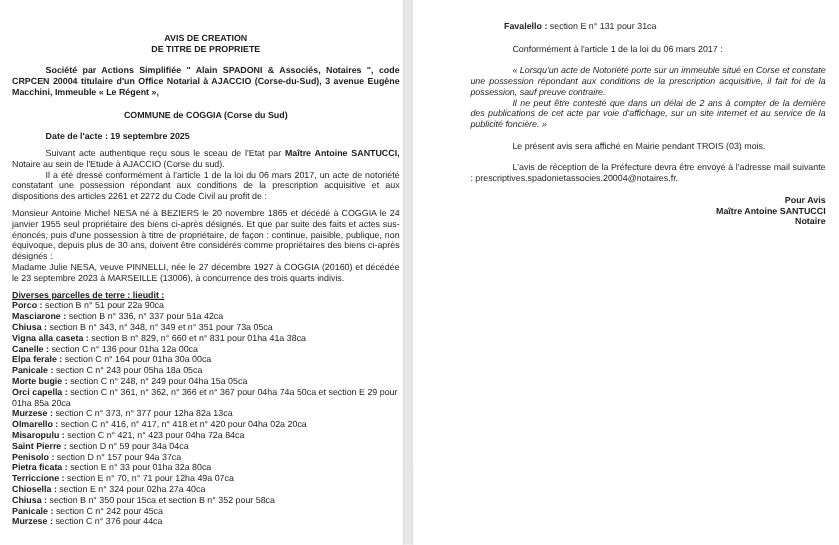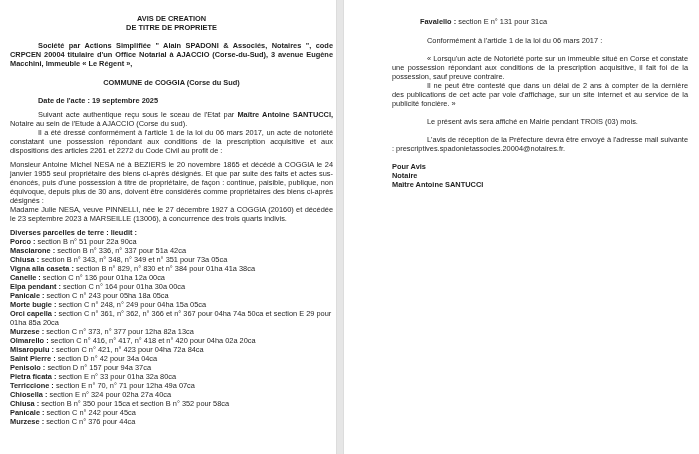--- a/index.html
+++ b/index.html
@@ -3,34 +3,34 @@
 <meta charset="utf-8">
 <style>
   html,body{margin:0;padding:0}
   body{
     width:699px;height:454px;overflow:hidden;position:relative;
     background:#ffffff;color:#1e1e1e;
     font-family:"Liberation Sans","DejaVu Sans",sans-serif;
     font-size:7.4px;line-height:9px;
   }
   .page{position:absolute;top:0;box-sizing:border-box;background:#fff}
-  .page-1{left:0;width:336px;height:358px;padding:14px 3px 0 10px}
+  .page-1{left:0;width:336px;height:358px;padding:27px 3px 0 10px}
   .page-2{left:344px;width:355px;height:388px;padding:17px 11px 0 48px}
   .gutter{
     position:absolute;left:336px;top:0;width:8px;height:454px;
     background:#e6e6e6;border-left:1px solid #dcdcdc;border-right:1px solid #dcdcdc;
     box-sizing:border-box
   }
   p{margin:0}
   .b{font-weight:bold}
-  .i{}
-  .u{}
+  .i{font-style:italic}
+  .u{text-decoration:underline}
   .ctr{text-align:center}
   .j{text-align:justify}
-  .rt{}
+  .rt{text-align:right}
   .ind{text-indent:28px}
   .ind2{text-indent:35px}
   .mt{margin-top:9px}
   .mt2{margin-top:10px}
   .mt3{margin-top:5px}
   .line{white-space:normal}
 </style>
 </head>
 <body>
 
@@ -49,30 +49,30 @@
 
   <p class="j mt3">Monsieur Antoine Michel NESA né à BEZIERS le 20 novembre 1865 et décédé à COGGIA le 24 janvier 1955 seul propriétaire des biens ci-après désignés. Et que par suite des faits et actes sus-énoncés, puis d'une possession à titre de propriétaire, de façon : continue, paisible, publique, non équivoque, depuis plus de 30 ans, doivent être considérés comme propriétaires des biens ci-après désignés :</p>
   <p class="j">Madame Julie NESA, veuve PINNELLI, née le 27 décembre 1927 à COGGIA (20160) et décédée le 23 septembre 2023 à MARSEILLE (13006), à concurrence des trois quarts indivis.</p>
 
   <p class="b u mt3">Diverses parcelles de terre : lieudit :</p>
 
   <div>
       <div class="line"><span class="b">Porco : </span><span>section B n° 51 pour 22a 90ca</span></div>
       <div class="line"><span class="b">Masciarone : </span><span>section B n° 336, n° 337 pour 51a 42ca</span></div>
       <div class="line"><span class="b">Chiusa : </span><span>section B n° 343, n° 348, n° 349 et n° 351 pour 73a 05ca</span></div>
-      <div class="line"><span class="b">Vigna alla caseta : </span><span>section B n° 829, n° 830 et n° 384 pour 01ha 41a 38ca</span></div>
+      <div class="line"><span class="b">Vigna alla caseta : </span><span>section B n° 829, n° 660 et n° 831 pour 01ha 41a 38ca</span></div>
       <div class="line"><span class="b">Canelle : </span><span>section C n° 136 pour 01ha 12a 00ca</span></div>
-      <div class="line"><span class="b">Elpa pendant : </span><span>section C n° 164 pour 01ha 30a 00ca</span></div>
+      <div class="line"><span class="b">Elpa ferale : </span><span>section C n° 164 pour 01ha 30a 00ca</span></div>
       <div class="line"><span class="b">Panicale : </span><span>section C n° 243 pour 05ha 18a 05ca</span></div>
       <div class="line"><span class="b">Morte bugie : </span><span>section C n° 248, n° 249 pour 04ha 15a 05ca</span></div>
       <div class="line"><span class="b">Orci capella : </span><span>section C n° 361, n° 362, n° 366 et n° 367 pour 04ha 74a 50ca et section E 29 pour 01ha 85a 20ca</span></div>
       <div class="line"><span class="b">Murzese : </span><span>section C n° 373, n° 377 pour 12ha 82a 13ca</span></div>
       <div class="line"><span class="b">Olmarello : </span><span>section C n° 416, n° 417, n° 418 et n° 420 pour 04ha 02a 20ca</span></div>
       <div class="line"><span class="b">Misaropulu : </span><span>section C n° 421, n° 423 pour 04ha 72a 84ca</span></div>
-      <div class="line"><span class="b">Saint Pierre : </span><span>section D n° 42 pour 34a 04ca</span></div>
+      <div class="line"><span class="b">Saint Pierre : </span><span>section D n° 59 pour 34a 04ca</span></div>
       <div class="line"><span class="b">Penisolo : </span><span>section D n° 157 pour 94a 37ca</span></div>
       <div class="line"><span class="b">Pietra ficata : </span><span>section E n° 33 pour 01ha 32a 80ca</span></div>
       <div class="line"><span class="b">Terriccione : </span><span>section E n° 70, n° 71 pour 12ha 49a 07ca</span></div>
       <div class="line"><span class="b">Chiosella : </span><span>section E n° 324 pour 02ha 27a 40ca</span></div>
     </div>
 
 
   <div>
       <div class="line"><span class="b">Chiusa : </span><span>section B n° 350 pour 15ca et section B n° 352 pour 58ca</span></div>
       <div class="line"><span class="b">Panicale : </span><span>section C n° 242 pour 45ca</span></div>
@@ -88,15 +88,15 @@
   <p class="ind2 mt2">Conformément à l'article 1 de la loi du 06 mars 2017 :</p>
 
   <p class="i j ind2 mt">« Lorsqu'un acte de Notoriété porte sur un immeuble situé en Corse et constate une possession répondant aux conditions de la prescription acquisitive, il fait foi de la possession, sauf preuve contraire.</p>
   <p class="i j ind2">Il ne peut être contesté que dans un délai de 2 ans à compter de la dernière des publications de cet acte par voie d'affichage, sur un site internet et au service de la publicité foncière. »</p>
 
   <p class="ind2 mt">Le présent avis sera affiché en Mairie pendant TROIS (03) mois.</p>
 
   <p class="j ind2 mt">L'avis de réception de la Préfecture devra être envoyé à l'adresse mail suivante : prescriptives.spadonietassocies.20004@notaires.fr.</p>
 
   <p class="rt b mt">Pour Avis</p>
+  <p class="rt b">Maître Antoine SANTUCCI</p>
   <p class="rt b">Notaire</p>
-  <p class="rt b">Maître Antoine SANTUCCI</p>
 </div>
 
 </body></html>

